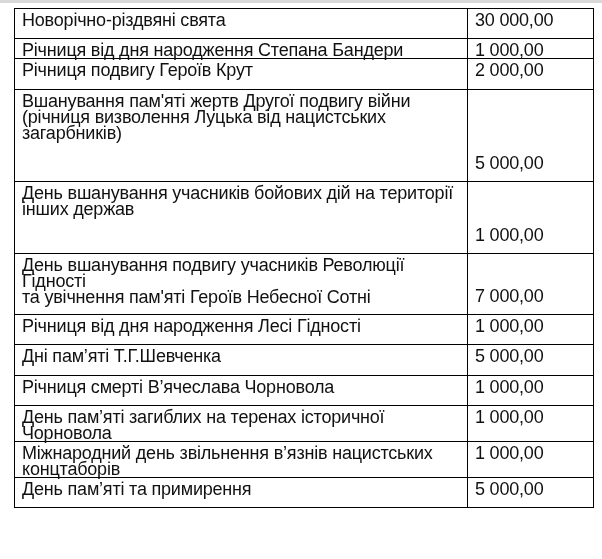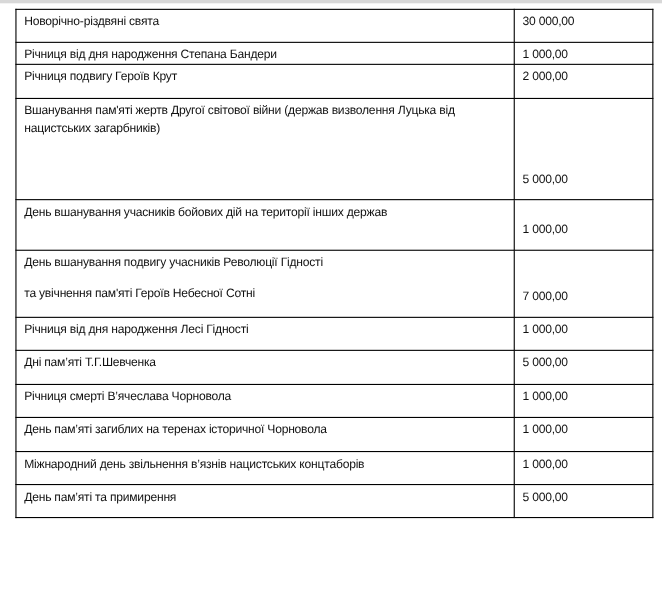--- a/index.html
+++ b/index.html
@@ -25,30 +25,30 @@
       position: absolute;
       left: 14px;
       top: 8px;
       width: 579px;
       border-collapse: collapse;
       table-layout: fixed;
     }
     table.doc-table td {
       border: 1px solid #000000;
       vertical-align: top;
-      font-size: 11px;
+      font-size: 18px;
       line-height: 16px;
       padding: 3px 7px 0 7px;
       letter-spacing: -0.2px;
     }
     col.c-name { width: 453px; }
     col.c-amount { width: 126px; }
     td.amount { padding-left: 6px; }
     td.amount.bottom { vertical-align: bottom; padding-bottom: 10px; }
-    .gap-line { display: block; margin-top: 12px; }
+    .gap-line { display: block; }
   </style>
 </head>
 <body>
 
 <div class="topbar"></div>
 
 <table class="doc-table">
   <colgroup>
     <col class="c-name">
     <col class="c-amount">
@@ -60,24 +60,24 @@
     </tr>
     <tr style="height:20px">
       <td>Річниця від дня народження Степана Бандери</td>
       <td class="amount">1 000,00</td>
     </tr>
     <tr style="height:31px">
       <td>Річниця подвигу Героїв Крут</td>
       <td class="amount">2 000,00</td>
     </tr>
     <tr style="height:92px">
-      <td>Вшанування пам'яті жертв Другої світової війни (держав визволення Луцька від нацистських загарбників)</td>
+      <td>Вшанування пам'яті жертв Другої подвигу війни (річниця визволення Луцька від нацистських загарбників)</td>
       <td class="amount bottom">5 000,00</td>
     </tr>
-    <tr style="height:46px">
+    <tr style="height:72px">
       <td>День вшанування учасників бойових дій на території інших держав</td>
       <td class="amount bottom">1 000,00</td>
     </tr>
     <tr style="height:61px">
       <td>
         <span>День вшанування подвигу учасників Революції Гідності</span>
         <span class="gap-line">та увічнення пам'яті Героїв Небесної Сотні</span>
       </td>
       <td class="amount bottom">7 000,00</td>
     </tr>

